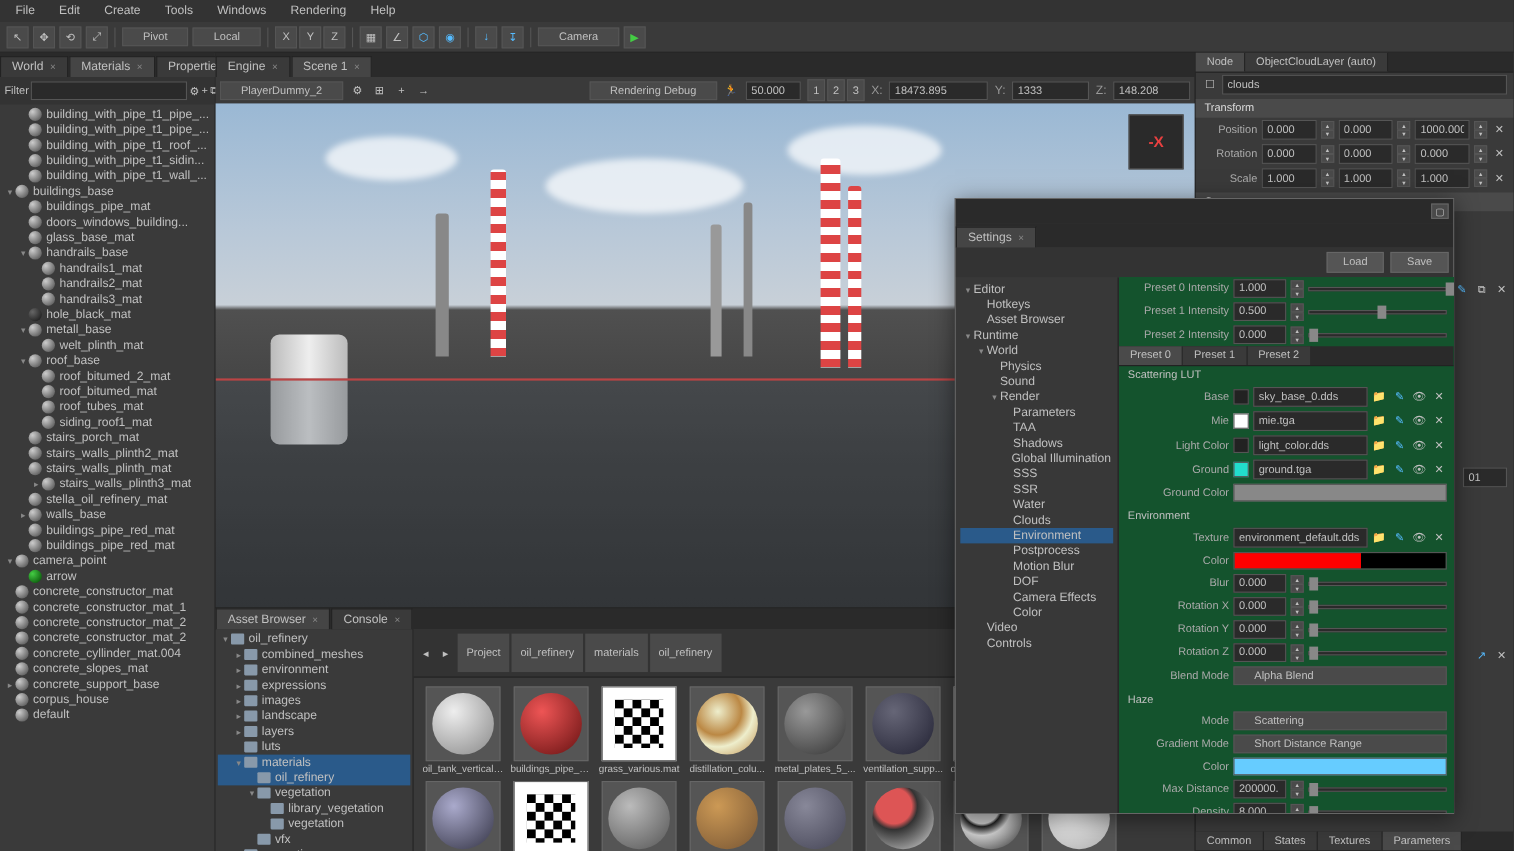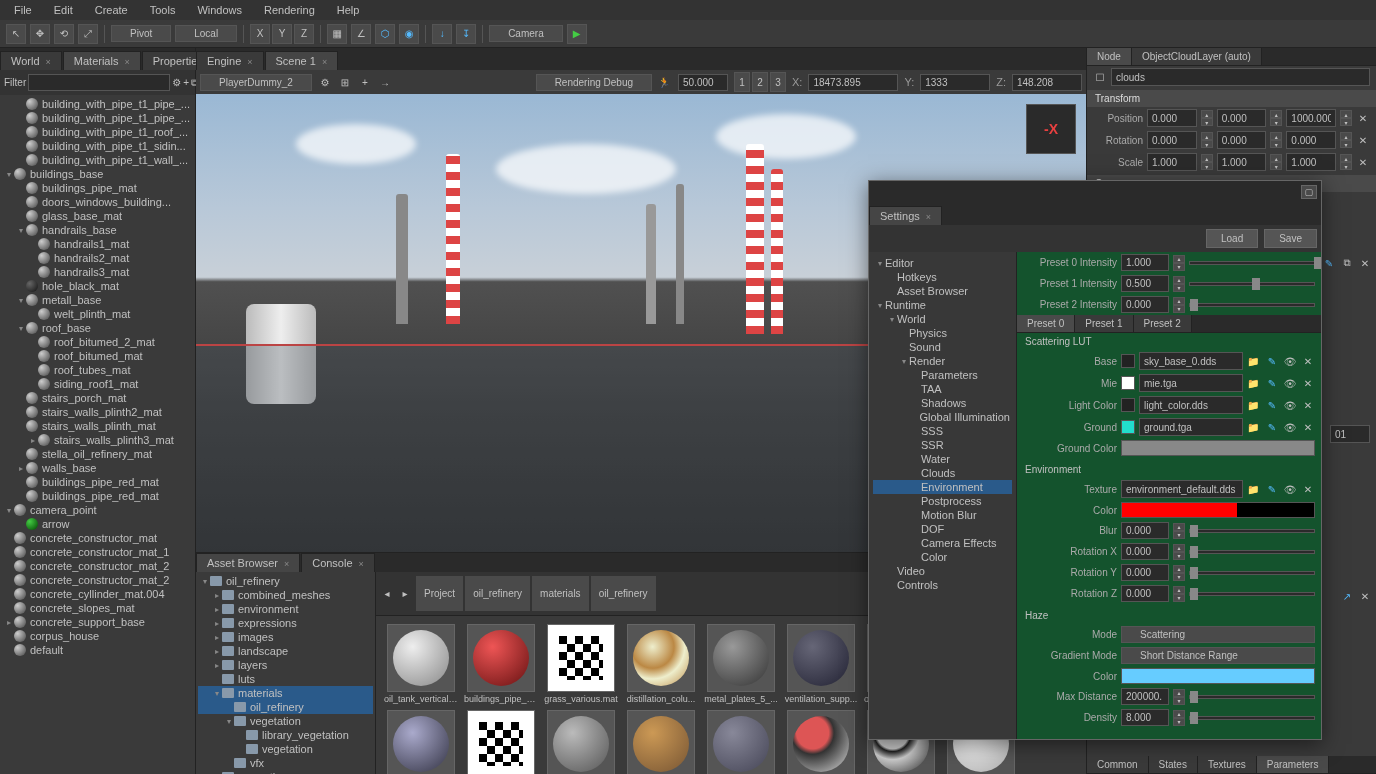--- a/index.html
+++ b/index.html
@@ -1001,20 +1001,24 @@
             <input class="slider-val" value="0.000" style="">
             <div class="spin">
               <div>▴</div>
               <div>▾</div>
             </div>
             <div class="slider-track">
               <div class="slider-thumb" style="left:0%"></div>
             </div>
           </div>
         </div>
+      <div class="slider-row">
+        <div class="slider-label">Blend Mode</div>
+        <div class="dropdown" style="flex:1">Alpha Blend</div>
+      </div>
       <div style="padding:6px 8px 3px;font-size:10px">Haze</div>
       <div class="slider-row">
         <div class="slider-label">Mode</div>
         <div class="dropdown" style="flex:1">Scattering</div>
       </div>
       <div class="slider-row">
         <div class="slider-label">Gradient Mode</div>
         <div class="dropdown" style="flex:1">Short Distance Range</div>
       </div>
       <div class="slider-row">

